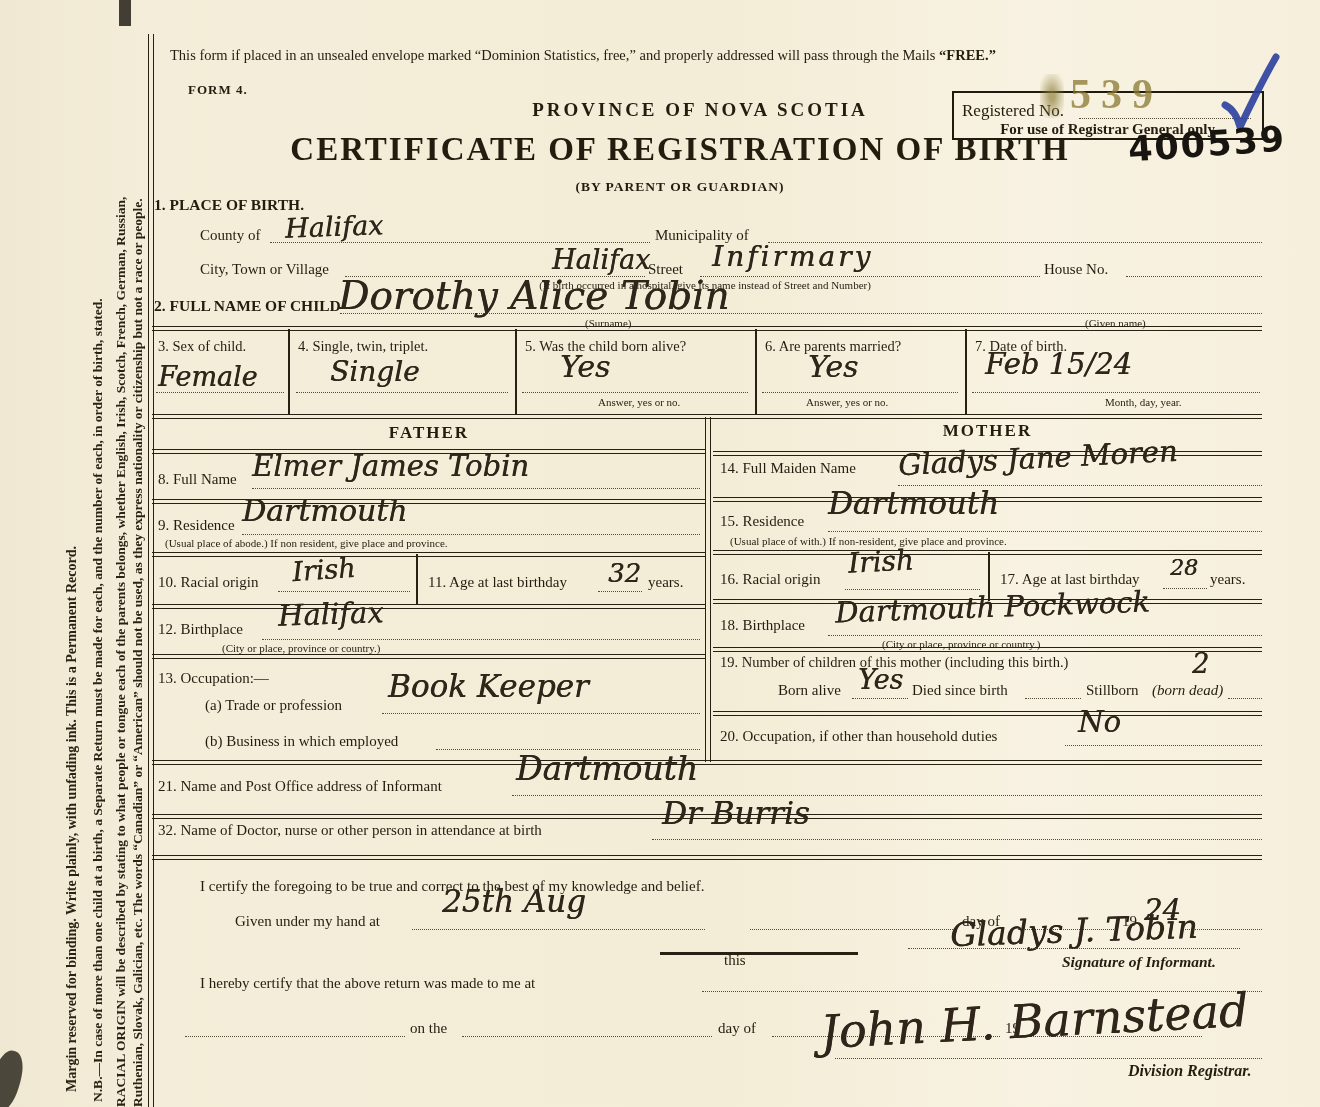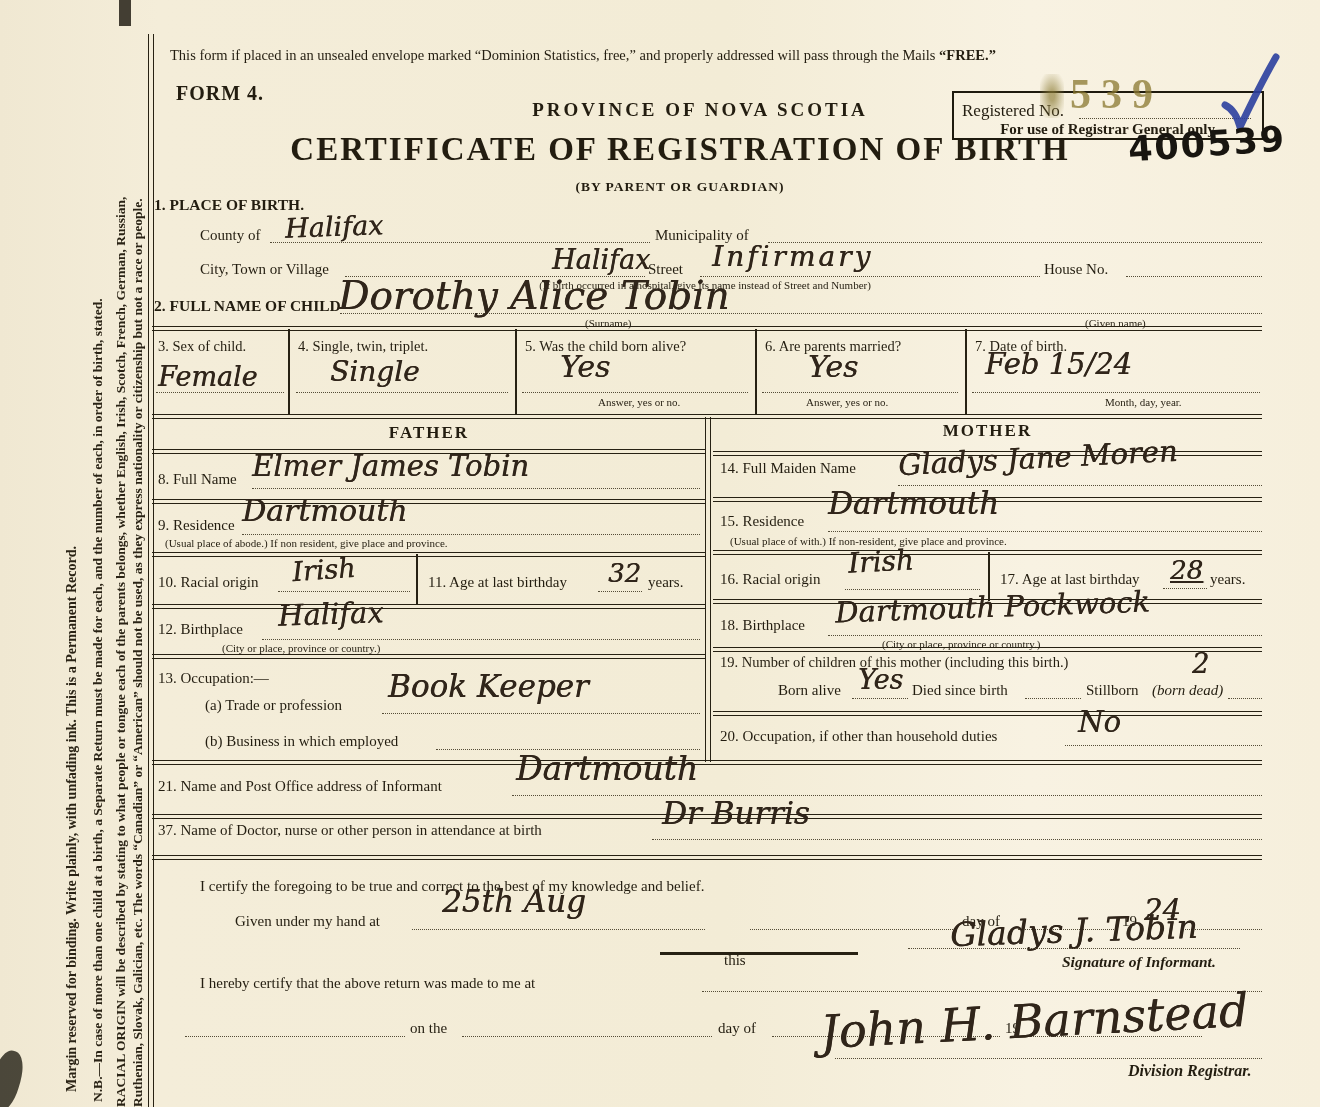--- a/index.html
+++ b/index.html
@@ -33,21 +33,21 @@
   <div>RACIAL ORIGIN will be described by stating to what people or tongue each of the parents belongs, whether English, Irish, Scotch, French, German, Russian,</div>
   <div>Ruthenian, Slovak, Galician, etc.   The words “Canadian” or “American” should not be used, as they express nationality or citizenship but not a race or people.</div>
 </div>
 
 <div class="a vdbl" style="left:148px;top:34px;height:1073px;"></div>
 
 <div class="a" style="left:119px;top:0;width:12px;height:26px;background:#17130a;opacity:.8;"></div>
 <div class="a" style="left:-8px;top:1050px;width:28px;height:62px;background:#141107;border-radius:45%;transform:rotate(16deg);opacity:.75;"></div>
 
 <div class="a p" style="left:170px;top:47px;font-size:14.5px;"><span>This form if placed in an unsealed envelope marked “Dominion Statistics, free,” and properly addressed will pass through the Mails </span><span class="b">“FREE.”</span></div>
-<div class="a p b" style="left:176px;top:82px;font-size:20px;letter-spacing:1px;">FORM 4.</div>
+<div class="a p b" style="left:188px;top:82px;font-size:13px;letter-spacing:1px;">FORM 4.</div>
 <div class="a p b ctr" style="left:400px;top:99px;width:600px;font-size:19px;letter-spacing:3px;">PROVINCE OF NOVA SCOTIA</div>
 <div class="a p b ctr" style="left:230px;top:131px;width:900px;font-size:33px;letter-spacing:2px;">CERTIFICATE OF REGISTRATION OF BIRTH</div>
 <div class="a p b ctr" style="left:230px;top:179px;width:900px;font-size:13.5px;letter-spacing:1px;">(BY PARENT OR GUARDIAN)</div>
 
 <div class="a" style="left:952px;top:91px;width:308px;height:45px;border:2px solid #1e1a0e;">
   <span class="a p" style="left:8px;top:8px;font-size:17px;">Registered No.</span>
   <span class="a d" style="left:125px;top:25px;width:172px;"></span>
   <div class="a p b ctr" style="left:30px;top:28px;width:250px;font-size:15px;">For use of Registrar General only.</div>
 </div>
 <div class="a" style="left:1040px;top:74px;width:24px;height:44px;background:radial-gradient(ellipse at center,#8a7a33 15%,rgba(138,122,51,.25) 65%,transparent 85%);opacity:.65;border-radius:4px;"></div>
@@ -161,21 +161,21 @@
 <span class="a hw" style="left:828px;top:488px;font-size:31px;">Dartmouth</span>
 <div class="a p n" style="left:730px;top:535px;">(Usual place of with.)  If non-resident, give place and province.</div>
 <div class="a dbl" style="left:713px;top:550px;width:549px;"></div>
 
 <span class="a p" style="left:720px;top:571px;">16. Racial origin</span>
 <span class="a d" style="left:845px;top:589px;width:135px;"></span>
 <span class="a hw" style="left:848px;top:548px;font-size:28px;transform:rotate(-3deg);">Irish</span>
 <div class="a vl" style="left:988px;top:552px;height:49px;"></div>
 <span class="a p" style="left:1000px;top:571px;">17. Age at last birthday</span>
 <span class="a d" style="left:1163px;top:588px;width:44px;"></span>
-<span class="a hw" style="left:1170px;top:557px;font-size:26px;text-decoration:underline;">28</span>
+<span class="a hw" style="left:1170px;top:557px;font-size:22px;">28</span>
 <span class="a p" style="left:1210px;top:571px;">years.</span>
 <div class="a dbl" style="left:713px;top:599px;width:549px;"></div>
 
 <span class="a p" style="left:720px;top:617px;">18. Birthplace</span>
 <span class="a d" style="left:828px;top:635px;width:434px;"></span>
 <span class="a hw" style="left:835px;top:593px;font-size:29px;transform:rotate(-2deg);">Dartmouth Pockwock</span>
 <div class="a p n" style="left:882px;top:638px;">(City or place, province or country.)</div>
 <div class="a dbl" style="left:713px;top:647px;width:549px;"></div>
 
 <span class="a p" style="left:720px;top:654px;font-size:14.5px;">19. Number of children of this mother (including this birth.)</span>
@@ -193,21 +193,21 @@
 <span class="a p" style="left:720px;top:728px;">20. Occupation, if other than household duties</span>
 <span class="a hw" style="left:1078px;top:708px;font-size:29px;">No</span>
 <span class="a d" style="left:1065px;top:745px;width:197px;"></span>
 
 <div class="a dbl" style="left:152px;top:760px;width:1110px;"></div>
 <span class="a p" style="left:158px;top:778px;">21. Name and Post Office address of Informant</span>
 <span class="a d" style="left:512px;top:795px;width:750px;"></span>
 <span class="a hw" style="left:516px;top:752px;font-size:33px;">Dartmouth</span>
 <div class="a dbl" style="left:152px;top:814px;width:1110px;"></div>
 
-<span class="a p" style="left:158px;top:822px;">37. Name of Doctor, nurse or other person in attendance at birth</span>
+<span class="a p" style="left:158px;top:822px;">32. Name of Doctor, nurse or other person in attendance at birth</span>
 <span class="a d" style="left:652px;top:839px;width:610px;"></span>
 <span class="a hw" style="left:662px;top:798px;font-size:31px;">Dr Burris</span>
 <div class="a dbl" style="left:152px;top:855px;width:1110px;"></div>
 
 <div class="a p" style="left:200px;top:878px;">I certify the foregoing to be true and correct to the best of my knowledge and belief.</div>
 <span class="a p" style="left:235px;top:913px;">Given under my hand at</span>
 <span class="a d" style="left:412px;top:929px;width:293px;"></span>
 <span class="a hw" style="left:442px;top:886px;font-size:31px;">25th Aug</span>
 <span class="a p" style="left:712px;top:952px;margin-left:12px;">this</span>
 <span class="a d" style="left:750px;top:929px;width:207px;"></span>

